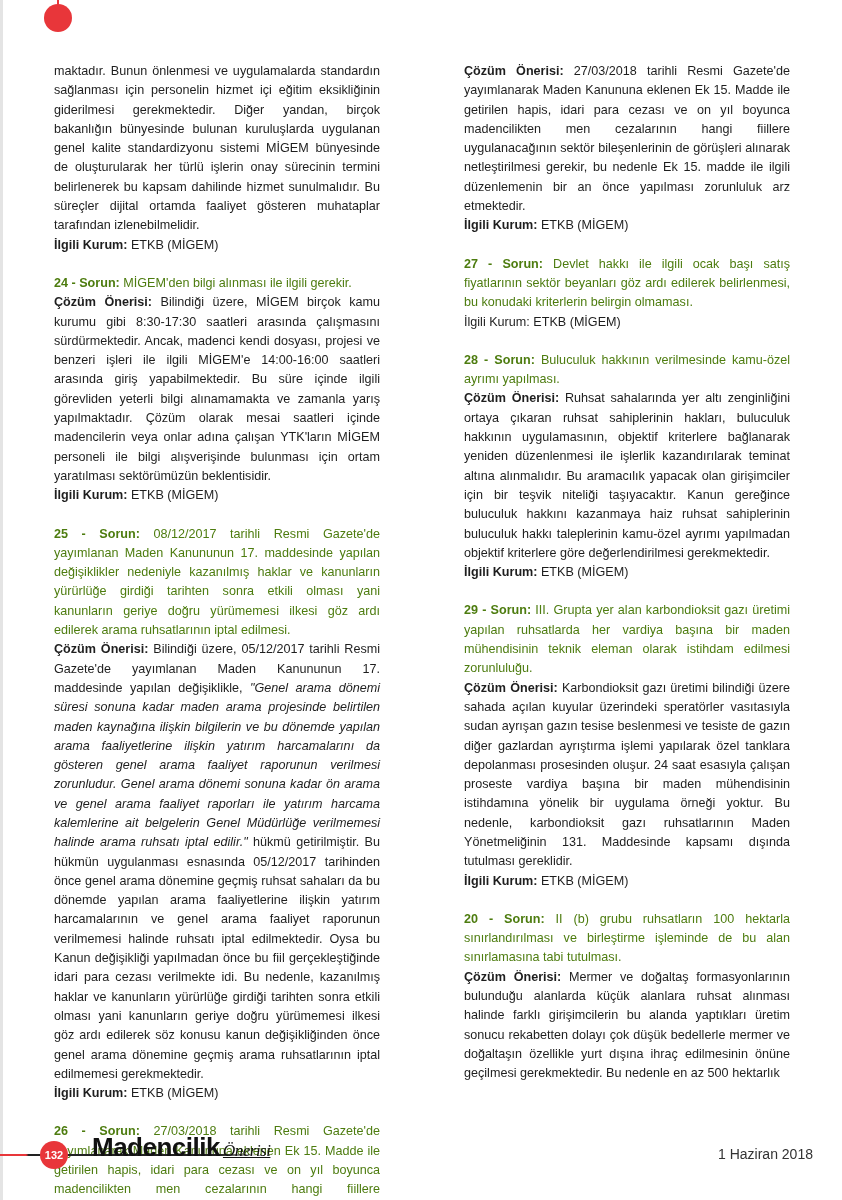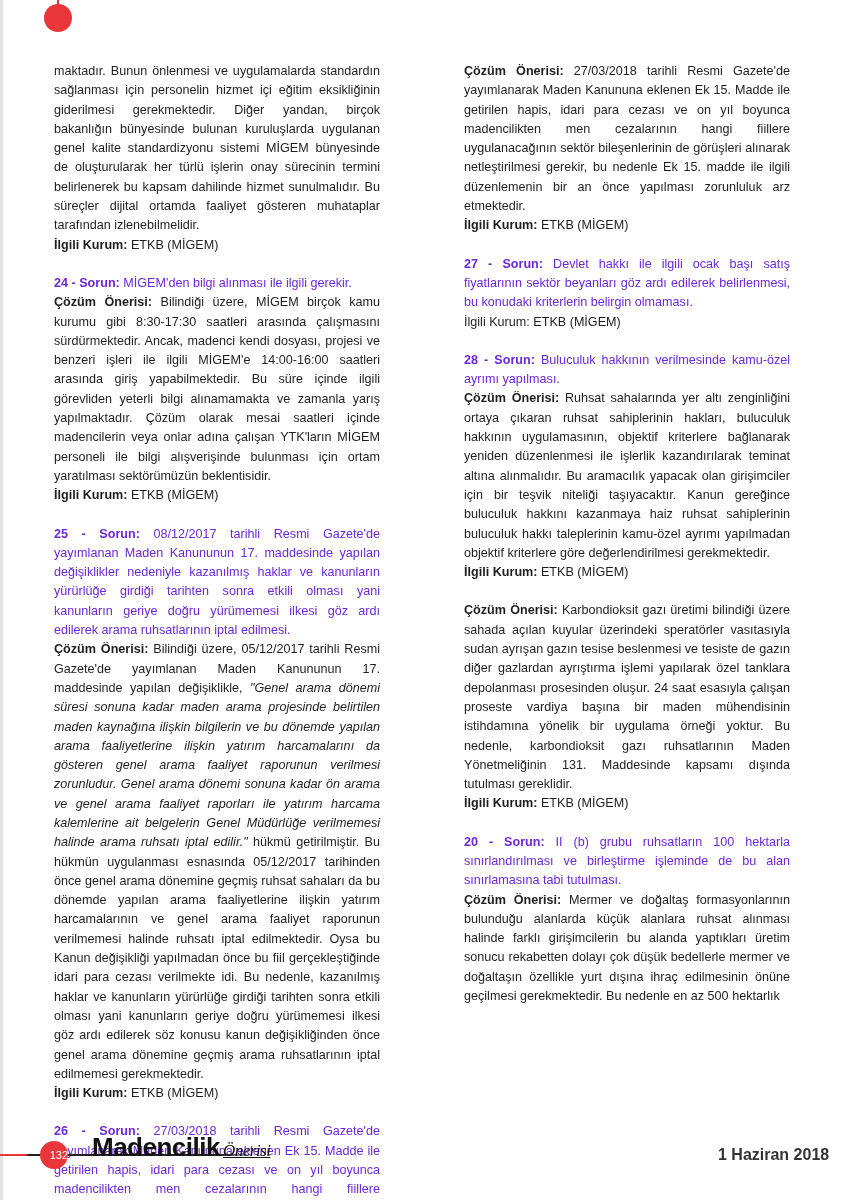--- a/index.html
+++ b/index.html
@@ -9,35 +9,35 @@
   }
   .left-edge { position: absolute; left: 0; top: 0; width: 3px; height: 1200px; background: #e4e4e4; }
   .top-dot { position: absolute; left: 44px; top: 4px; width: 28px; height: 28px; border-radius: 50%; background: #e8363a; }
   .top-dot::before { content: ""; position: absolute; left: 13px; top: -6px; width: 2px; height: 8px; background: #e8363a; }
 
   .col { position: absolute; top: 62px; font-size: 12.6px; line-height: 19.3px; text-align: justify; }
   .col-left { left: 54px; width: 326px; }
   .col-right { left: 464px; width: 326px; }
   .col p { margin: 0; }
   .block { margin-bottom: 19px; }
-  .problem { color: #6d28d9; }
+  .problem { color: #4d7c0f; }
   .problem .pnum { font-weight: bold; }
   .lbl { font-weight: bold; }
   .lbl-normal { font-weight: normal; }
   .ital { font-style: italic; }
 
   .footer { position: absolute; left: 0; top: 1128px; width: 842px; height: 60px; }
   .footer-line { position: absolute; left: 0; top: 26px; width: 260px; height: 2px;
     background: linear-gradient(90deg, #e8363a 0%, #e8363a 10%, #222 11%, #222 85%, rgba(0,0,0,0) 100%); }
   .page-badge { position: absolute; left: 40px; top: 13px; width: 28px; height: 28px; border-radius: 50%;
-    background: #e8363a; color: #fff; font-size: 11px; line-height: 28px; text-align: right; }
+    background: #e8363a; color: #fff; font-size: 11px; line-height: 28px; text-align: center; font-weight: bold; }
   .brand { position: absolute; left: 92px; top: 4px; font-size: 26px; font-weight: bold; color: #111; letter-spacing: -0.5px; }
   .brand-sub { font-family: "Liberation Serif", serif; font-style: italic; font-weight: normal; font-size: 17px; text-decoration: underline; margin-left: 3px; }
   .site-url { position: absolute; left: 93px; top: 32px; font-size: 11px; color: #333; letter-spacing: 0.2px; margin-top: 46px; }
-  .issue-date { position: absolute; left: 718px; top: 18px; font-size: 16px; color: #333; font-weight: bold; }
+  .issue-date { position: absolute; left: 718px; top: 18px; font-size: 14px; color: #333; }
 </style>
 </head>
 <body>
 
 <div class="left-edge"></div>
 <div class="top-dot"></div>
 
 <div class="col col-left">
   <div class="block">
     <p>maktadır. Bunun önlenmesi ve uygulamalarda standardın sağlanması için personelin hizmet içi eğitim eksikliğinin giderilmesi gerekmektedir. Diğer yandan, birçok bakanlığın bünyesinde bulunan kuruluşlarda uygulanan genel kalite standardizyonu sistemi MİGEM bünyesinde de oluşturularak her türlü işlerin onay sürecinin termini belirlenerek bu kapsam dahilinde hizmet sunulmalıdır. Bu süreçler dijital ortamda faaliyet gösteren muhataplar tarafından izlenebilmelidir.</p>
@@ -72,20 +72,21 @@
     <p><span class="lbl-normal">İlgili Kurum:</span> <span>ETKB (MİGEM)</span></p>
   </div>
 
   <div class="block">
     <p class="problem"><span class="pnum"><span>28</span> <span>- Sorun:</span></span> <span>Buluculuk hakkının verilmesinde kamu-özel ayrımı yapılması.</span></p>
     <p><span class="lbl">Çözüm Önerisi:</span> <span>Ruhsat sahalarında yer altı zenginliğini ortaya çıkaran ruhsat sahiplerinin hakları, buluculuk hakkının uygulamasının, objektif kriterlere bağlanarak yeniden düzenlenmesi ile işlerlik kazandırılarak teminat altına alınmalıdır. Bu aramacılık yapacak olan girişimciler için bir teşvik niteliği taşıyacaktır. Kanun gereğince buluculuk hakkını kazanmaya haiz ruhsat sahiplerinin buluculuk hakkı taleplerinin kamu-özel ayrımı yapılmadan objektif kriterlere göre değerlendirilmesi gerekmektedir.</span></p>
     <p><span class="lbl">İlgili Kurum:</span> <span>ETKB (MİGEM)</span></p>
   </div>
 
   <div class="block">
+    <p class="problem"><span class="pnum"><span>29</span> <span>- Sorun:</span></span> <span>III. Grupta yer alan karbondioksit gazı üretimi yapılan ruhsatlarda her vardiya başına bir maden mühendisinin teknik eleman olarak istihdam edilmesi zorunluluğu.</span></p>
     <p><span class="lbl">Çözüm Önerisi:</span> <span>Karbondioksit gazı üretimi bilindiği üzere sahada açılan kuyular üzerindeki speratörler vasıtasıyla sudan ayrışan gazın tesise beslenmesi ve tesiste de gazın diğer gazlardan ayrıştırma işlemi yapılarak özel tanklara depolanması prosesinden oluşur. 24 saat esasıyla çalışan proseste vardiya başına bir maden mühendisinin istihdamına yönelik bir uygulama örneği yoktur. Bu nedenle, karbondioksit gazı ruhsatlarının Maden Yönetmeliğinin 131. Maddesinde kapsamı dışında tutulması gereklidir.</span></p>
     <p><span class="lbl">İlgili Kurum:</span> <span>ETKB (MİGEM)</span></p>
   </div>
 
   <div class="block">
     <p class="problem"><span class="pnum"><span>20</span> <span>- Sorun:</span></span> <span>II (b) grubu ruhsatların 100 hektarla sınırlandırılması ve birleştirme işleminde de bu alan sınırlamasına tabi tutulması.</span></p>
     <p><span class="lbl">Çözüm Önerisi:</span> <span>Mermer ve doğaltaş formasyonlarının bulunduğu alanlarda küçük alanlara ruhsat alınması halinde farklı girişimcilerin bu alanda yaptıkları üretim sonucu rekabetten dolayı çok düşük bedellerle mermer ve doğaltaşın özellikle yurt dışına ihraç edilmesinin önüne geçilmesi gerekmektedir. Bu nedenle en az 500 hektarlık</span></p>
   </div>
 </div>
 

